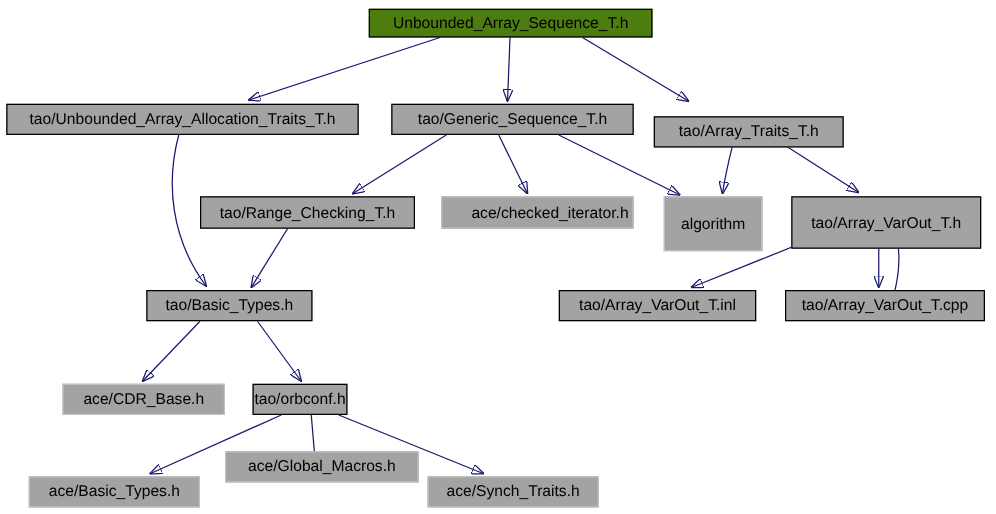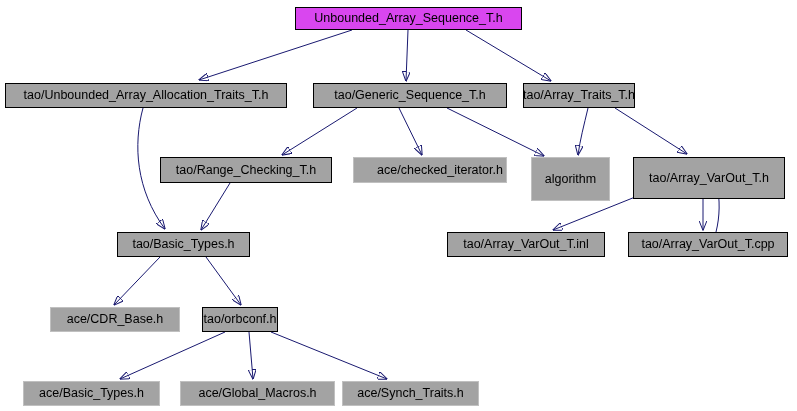--- a/index.html
+++ b/index.html
@@ -20,21 +20,21 @@
     color:#000000;
     display:flex;
     align-items:center;
     justify-content:center;
     font-size:12.5px;
     line-height:1;
     white-space:nowrap;
     overflow:hidden;
   }
   .node.external { border-color:#c0c0c0; }
-  .node.root { background:#d946ef; font-weight:normal; }
+  .node.root { background:#4d7c0f; font-weight:normal; }
 </style>
 </head>
 <body>
 
 <div class="diagram">
 
   <svg class="edges" width="797" height="411" viewBox="0 0 797 411">
     <defs>
       <marker id="arrow" viewBox="0 0 10 8" refX="9.5" refY="4" markerWidth="10" markerHeight="8" markerUnits="userSpaceOnUse" orient="auto">
         <path d="M0,0 L10,4 L0,8 Z" fill="#191970" stroke="none"></path>
@@ -65,21 +65,21 @@
   </div>
 
   <div class="node" style="left:5px; top:83px; width:282px; height:25px;">
     <span>tao/Unbounded_Array_Allocation_Traits_T.h</span>
   </div>
 
   <div class="node" style="left:313px; top:83px; width:194px; height:25px;">
     <span>tao/Generic_Sequence_T.h</span>
   </div>
 
-  <div class="node" style="left:523px; top:83px; width:112px; height:25px;">
+  <div class="node" style="left:523px; top:93px; width:152px; height:25px;">
     <span>tao/Array_Traits_T.h</span>
   </div>
 
   <div class="node" style="left:160px; top:157px; width:172px; height:26px;">
     <span>tao/Range_Checking_T.h</span>
   </div>
 
   <div class="node external" style="left:353px; top:157px; width:154px; height:26px;padding-left:20px;">
     <span>ace/checked_iterator.h</span>
   </div>
@@ -109,21 +109,21 @@
   </div>
 
   <div class="node" style="left:202px; top:307px; width:76px; height:25px;">
     <span>tao/orbconf.h</span>
   </div>
 
   <div class="node external" style="left:23px; top:381px; width:137px; height:25px;">
     <span>ace/Basic_Types.h</span>
   </div>
 
-  <div class="node external" style="left:180px; top:381px; width:155px; height:25px;">
+  <div class="node external" style="left:180px; top:361px; width:155px; height:25px;">
     <span>ace/Global_Macros.h</span>
   </div>
 
   <div class="node external" style="left:342px; top:381px; width:137px; height:25px;">
     <span>ace/Synch_Traits.h</span>
   </div>
 
 </div>
 
 </body></html>

